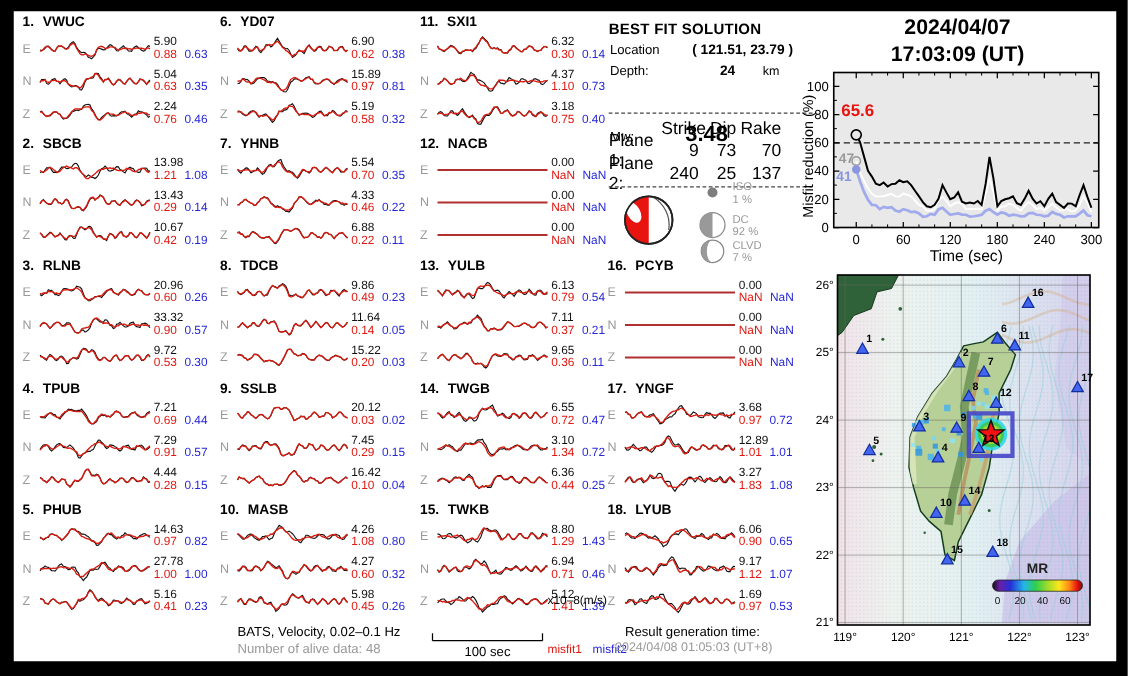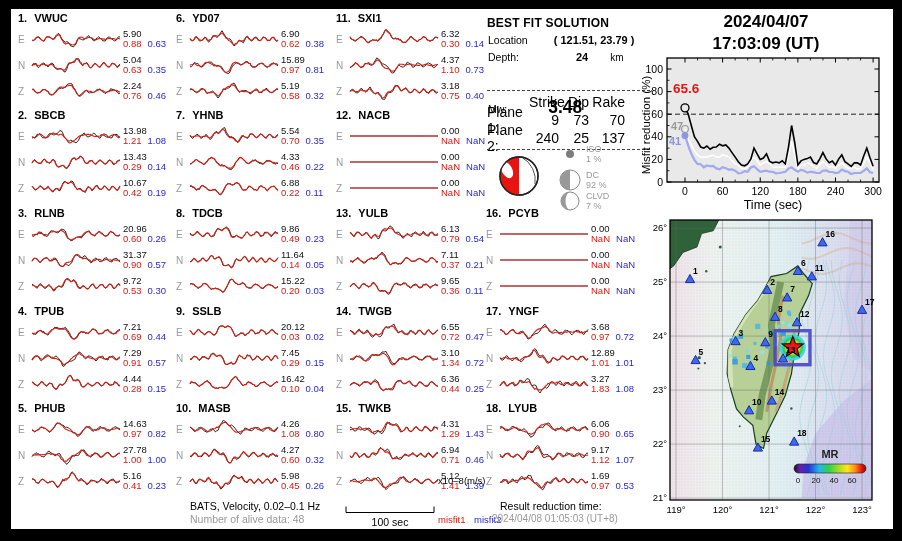--- a/index.html
+++ b/index.html
@@ -145,21 +145,21 @@
               <div class="mrow"><span class="m1">0.60</span><span class="m2">0.26</span></div>
             </div>
           </div>
           <div class="strow">
             <span class="clab">N</span>
             <svg width="92" height="26">
               <polyline points="2.0,14.4 3.3,12.2 4.7,11.5 6.0,11.4 7.3,12.1 8.7,14.1 10.0,15.7 11.3,14.5 12.7,12.3 14.0,11.6 15.3,10.9 16.7,11.0 18.0,11.6 19.3,13.4 20.7,13.5 22.0,12.8 23.3,11.3 24.7,11.2 26.0,11.5 27.3,14.2 28.7,16.6 30.0,18.7 31.3,19.2 32.7,19.3 34.0,18.7 35.3,17.1 36.7,17.1 38.0,18.7 39.3,18.0 40.7,16.9 42.0,15.1 43.3,11.5 44.7,8.7 46.0,8.0 47.3,8.0 48.7,9.5 50.0,10.5 51.3,10.5 52.7,10.8 54.0,8.8 55.3,9.0 56.7,10.7 58.0,13.2 59.3,13.8 60.7,15.8 62.0,15.2 63.3,12.4 64.7,12.1 66.0,10.8 67.3,12.3 68.7,13.7 70.0,14.6 71.3,14.6 72.7,13.9 74.0,11.6 75.3,11.1 76.7,10.7 78.0,13.3 79.3,14.3 80.7,14.6 82.0,15.0 83.3,12.0 84.7,11.8 86.0,11.5 87.3,11.9 88.7,13.7 90.0,15.2 " fill="none" stroke="#111" stroke-width="0.9"></polyline>
               <polyline points="2.0,13.9 3.3,12.1 4.7,11.1 6.0,11.5 7.3,12.2 8.7,14.1 10.0,15.3 11.3,14.4 12.7,12.9 14.0,11.7 15.3,11.0 16.7,10.7 18.0,11.8 19.3,13.7 20.7,13.9 22.0,13.9 23.3,12.6 24.7,12.3 26.0,12.5 27.3,14.2 28.7,16.7 30.0,18.6 31.3,19.3 32.7,19.5 34.0,18.6 35.3,16.2 36.7,15.5 38.0,15.4 39.3,15.0 40.7,14.7 42.0,13.3 43.3,11.1 44.7,9.0 46.0,7.7 47.3,7.4 48.7,8.2 50.0,9.5 51.3,10.7 52.7,11.8 54.0,11.4 55.3,11.4 56.7,11.6 58.0,12.8 59.3,12.8 60.7,14.2 62.0,14.8 63.3,13.7 64.7,13.7 66.0,12.5 67.3,12.5 68.7,12.4 70.0,12.6 71.3,13.2 72.7,13.5 74.0,13.2 75.3,12.7 76.7,12.2 78.0,12.9 79.3,13.0 80.7,12.9 82.0,13.7 83.3,12.4 84.7,13.2 86.0,13.0 87.3,13.2 88.7,13.6 90.0,13.3 " fill="none" stroke="#d81c10" stroke-width="1.1"></polyline>
             </svg>
             <div class="vals">
-              <div class="amp">31.37</div>
+              <div class="amp">33.32</div>
               <div class="mrow"><span class="m1">0.90</span><span class="m2">0.57</span></div>
             </div>
           </div>
           <div class="strow">
             <span class="clab">Z</span>
             <svg width="92" height="26">
               <polyline points="2.0,11.1 3.3,12.1 4.7,13.3 6.0,14.5 7.3,15.2 8.7,12.2 10.0,10.6 11.3,11.3 12.7,12.9 14.0,14.9 15.3,15.4 16.7,14.3 18.0,12.1 19.3,11.8 20.7,13.1 22.0,15.1 23.3,17.9 24.7,17.7 26.0,15.1 27.3,14.1 28.7,13.0 30.0,13.6 31.3,14.3 32.7,13.7 34.0,10.6 35.3,7.6 36.7,5.6 38.0,5.8 39.3,6.5 40.7,8.8 42.0,8.4 43.3,6.7 44.7,7.4 46.0,8.9 47.3,12.1 48.7,14.2 50.0,15.1 51.3,14.5 52.7,12.8 54.0,13.0 55.3,14.3 56.7,15.5 58.0,16.0 59.3,14.9 60.7,12.5 62.0,11.5 63.3,11.2 64.7,13.9 66.0,15.5 67.3,14.8 68.7,13.5 70.0,12.0 71.3,11.6 72.7,11.6 74.0,13.9 75.3,15.2 76.7,14.3 78.0,12.4 79.3,11.2 80.7,11.2 82.0,12.9 83.3,15.4 84.7,15.4 86.0,14.0 87.3,11.6 88.7,10.6 90.0,12.7 " fill="none" stroke="#111" stroke-width="0.9"></polyline>
               <polyline points="2.0,12.3 3.3,12.4 4.7,13.0 6.0,13.6 7.3,14.3 8.7,12.5 10.0,11.8 11.3,12.2 12.7,13.1 14.0,14.1 15.3,14.4 16.7,13.6 18.0,12.7 19.3,12.7 20.7,14.1 22.0,15.2 23.3,16.6 24.7,16.4 26.0,14.6 27.3,14.0 28.7,13.1 30.0,13.3 31.3,13.5 32.7,12.2 34.0,9.3 35.3,7.0 36.7,6.2 38.0,6.7 39.3,7.2 40.7,8.7 42.0,8.4 43.3,7.4 44.7,8.2 46.0,10.2 47.3,13.1 48.7,15.0 50.0,15.4 51.3,14.7 52.7,13.1 54.0,13.0 55.3,14.5 56.7,15.7 58.0,15.9 59.3,14.5 60.7,12.5 62.0,11.3 63.3,11.2 64.7,13.7 66.0,15.3 67.3,15.0 68.7,13.3 70.0,11.7 71.3,11.6 72.7,11.5 74.0,13.8 75.3,14.9 76.7,14.3 78.0,12.9 79.3,11.2 80.7,11.2 82.0,12.4 83.3,14.7 84.7,15.1 86.0,14.1 87.3,12.2 88.7,10.9 90.0,12.3 " fill="none" stroke="#d81c10" stroke-width="1.1"></polyline>
             </svg>
             <div class="vals">
@@ -563,21 +563,21 @@
         </div>
         <div class="stblk" style="left: 325px; top: 393px;">
           <div class="sttitle"><span>15.</span><span class="stname">TWKB</span></div>
           <div class="strow">
             <span class="clab">E</span>
             <svg width="92" height="26">
               <polyline points="2.0,11.1 3.3,11.5 4.7,12.6 6.0,14.8 7.3,15.0 8.7,14.3 10.0,11.5 11.3,10.8 12.7,11.1 14.0,12.9 15.3,13.8 16.7,14.5 18.0,13.8 19.3,12.8 20.7,12.1 22.0,12.7 23.3,15.1 24.7,16.9 26.0,18.2 27.3,17.6 28.7,16.7 30.0,14.7 31.3,15.7 32.7,17.1 34.0,17.6 35.3,16.0 36.7,13.6 38.0,9.7 39.3,7.0 40.7,6.9 42.0,6.7 43.3,8.1 44.7,8.4 46.0,9.1 47.3,8.0 48.7,8.0 50.0,9.3 51.3,11.7 52.7,14.1 54.0,15.8 55.3,14.5 56.7,13.7 58.0,11.4 59.3,11.3 60.7,14.0 62.0,15.5 63.3,15.7 64.7,14.5 66.0,13.0 67.3,10.9 68.7,10.8 70.0,13.1 71.3,14.1 72.7,14.5 74.0,14.8 75.3,12.9 76.7,10.4 78.0,10.3 79.3,12.0 80.7,13.7 82.0,15.1 83.3,14.8 84.7,13.3 86.0,10.6 87.3,11.4 88.7,12.3 90.0,13.5 " fill="none" stroke="#111" stroke-width="0.9"></polyline>
               <polyline points="2.0,13.6 3.3,13.6 4.7,13.1 6.0,12.8 7.3,12.8 8.7,12.4 10.0,13.0 11.3,12.8 12.7,13.8 14.0,13.5 15.3,12.8 16.7,12.6 18.0,12.1 19.3,13.0 20.7,14.0 22.0,15.2 23.3,16.3 24.7,16.8 26.0,15.5 27.3,15.7 28.7,14.8 30.0,14.4 31.3,15.6 32.7,15.5 34.0,15.0 35.3,12.4 36.7,10.1 38.0,7.5 39.3,6.2 40.7,7.0 42.0,8.4 43.3,8.8 44.7,9.4 46.0,8.8 47.3,8.9 48.7,9.4 50.0,10.8 51.3,13.5 52.7,15.8 54.0,15.6 55.3,14.6 56.7,13.6 58.0,11.4 59.3,11.7 60.7,14.1 62.0,15.2 63.3,15.2 64.7,14.3 66.0,12.3 67.3,11.2 68.7,11.3 70.0,12.6 71.3,14.1 72.7,14.4 74.0,14.8 75.3,13.3 76.7,10.9 78.0,11.1 79.3,11.5 80.7,12.8 82.0,14.4 83.3,14.9 84.7,14.1 86.0,12.3 87.3,11.3 88.7,11.4 90.0,12.5 " fill="none" stroke="#d81c10" stroke-width="1.1"></polyline>
             </svg>
             <div class="vals">
-              <div class="amp">4.31</div>
+              <div class="amp">8.80</div>
               <div class="mrow"><span class="m1">1.29</span><span class="m2">1.43</span></div>
             </div>
           </div>
           <div class="strow">
             <span class="clab">N</span>
             <svg width="92" height="26">
               <polyline points="2.0,13.7 3.3,15.7 4.7,14.8 6.0,11.7 7.3,10.2 8.7,11.4 10.0,13.6 11.3,15.6 12.7,14.2 14.0,13.2 15.3,12.2 16.7,11.8 18.0,14.6 19.3,15.3 20.7,15.4 22.0,14.2 23.3,11.8 24.7,11.6 26.0,12.3 27.3,13.2 28.7,12.2 30.0,9.8 31.3,6.5 32.7,5.5 34.0,7.1 35.3,8.1 36.7,9.1 38.0,8.7 39.3,6.8 40.7,8.3 42.0,11.0 43.3,14.4 44.7,17.1 46.0,16.0 47.3,15.4 48.7,14.2 50.0,16.8 51.3,17.1 52.7,17.3 54.0,16.0 55.3,13.9 56.7,12.0 58.0,12.4 59.3,13.6 60.7,14.3 62.0,13.7 63.3,11.9 64.7,10.6 66.0,11.5 67.3,13.3 68.7,14.9 70.0,14.2 71.3,12.9 72.7,10.9 74.0,12.2 75.3,14.0 76.7,15.1 78.0,15.0 79.3,12.4 80.7,10.6 82.0,11.9 83.3,13.5 84.7,15.6 86.0,14.4 87.3,13.4 88.7,10.7 90.0,10.7 " fill="none" stroke="#111" stroke-width="0.9"></polyline>
               <polyline points="2.0,13.9 3.3,15.3 4.7,14.5 6.0,12.3 7.3,10.6 8.7,11.2 10.0,13.1 11.3,15.0 12.7,14.6 14.0,13.4 15.3,12.2 16.7,11.7 18.0,13.5 19.3,14.5 20.7,15.2 22.0,14.5 23.3,12.2 24.7,10.9 26.0,10.8 27.3,11.6 28.7,11.4 30.0,10.1 31.3,7.4 32.7,6.1 34.0,6.9 35.3,7.8 36.7,9.8 38.0,10.3 39.3,9.6 40.7,11.0 42.0,12.3 43.3,14.7 44.7,16.7 46.0,16.7 47.3,16.7 48.7,15.9 50.0,16.5 51.3,16.1 52.7,15.6 54.0,14.9 55.3,13.8 56.7,13.3 58.0,12.9 59.3,13.1 60.7,13.2 62.0,12.8 63.3,12.4 64.7,11.7 66.0,12.4 67.3,13.2 68.7,14.0 70.0,13.1 71.3,12.4 72.7,11.7 74.0,13.1 75.3,14.1 76.7,14.5 78.0,13.8 79.3,11.7 80.7,11.3 82.0,12.8 83.3,13.9 84.7,15.3 86.0,13.6 87.3,12.4 88.7,11.2 90.0,11.5 " fill="none" stroke="#d81c10" stroke-width="1.1"></polyline>
             </svg>
             <div class="vals">
@@ -1042,16 +1042,16 @@
       <line x1="2" y1="8.5" x2="90" y2="8.5" stroke="#000" stroke-width="1"></line>
       <line x1="2" y1="2.5" x2="2" y2="8.5" stroke="#000" stroke-width="1"></line>
       <line x1="90" y1="2.5" x2="90" y2="8.5" stroke="#000" stroke-width="1"></line>
     </svg>
     <div class="ft ft-slab">100 sec</div>
     <div class="ft ft-units">x10–8(m/s)</div>
     <div class="ft ft-mlab">
       <span class="m1">misfit1</span>
       <span class="m2">misfit2</span>
     </div>
-    <div class="ft ft-rlab">Result reduction time:</div>
+    <div class="ft ft-rlab">Result generation time:</div>
     <div class="ft ft-rval">2024/04/08 01:05:03 (UT+8)</div>
   </div>
 </div>
 
 </body></html>

